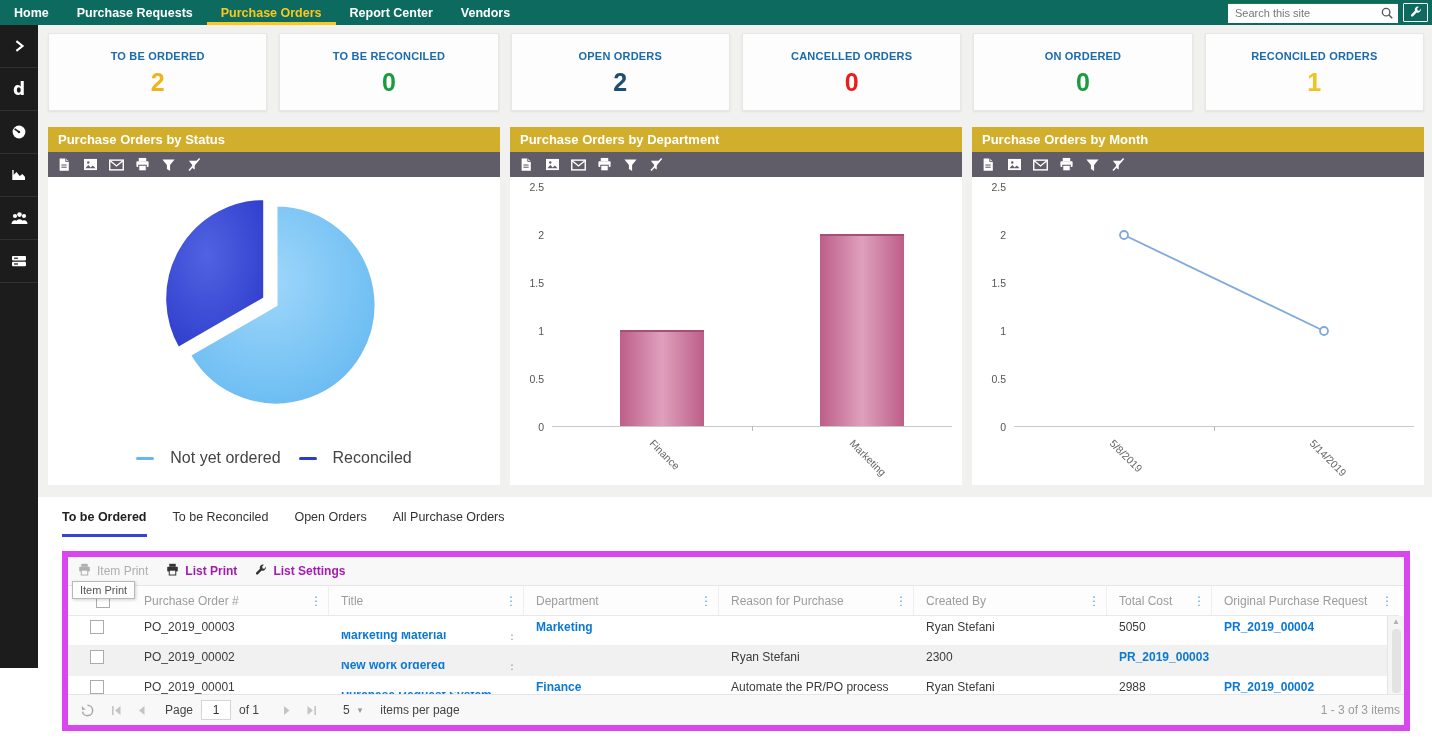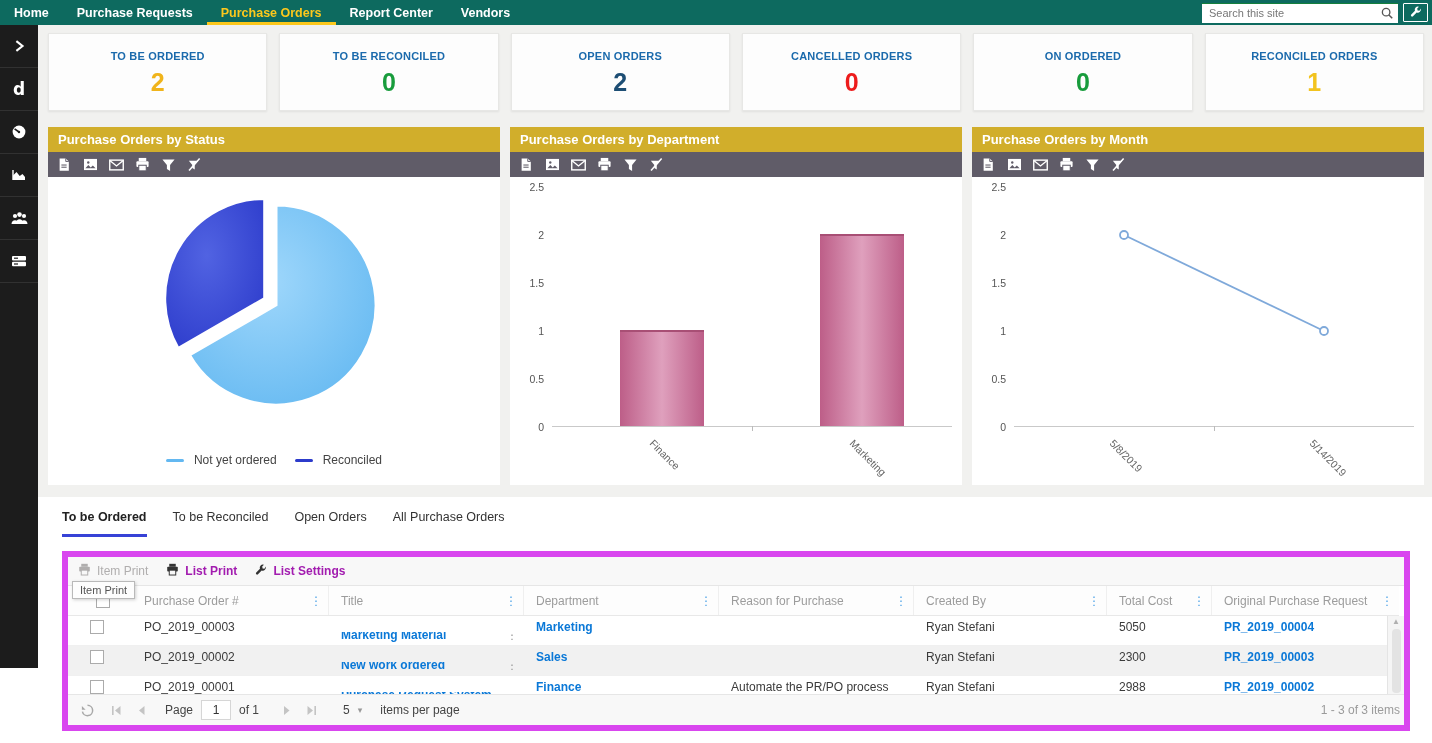--- a/index.html
+++ b/index.html
@@ -5,21 +5,21 @@
   * { margin:0; padding:0; box-sizing:border-box; }
   html,body { width:1432px; height:743px; background:#ffffff; font-family:"Liberation Sans", sans-serif; overflow:hidden; }
   #root { position:relative; width:1432px; height:743px; }
 
   
   .topnav { position:absolute; left:0; top:0; width:1432px; height:25px; background:#0d6a5f; display:flex; align-items:stretch; }
   .nav-items { display:flex; }
   .nav-item { color:#ffffff; font-size:12.5px; font-weight:700; padding:0 14px; display:flex; align-items:center; cursor:pointer; }
   .nav-item.active { color:#fdc81c; box-shadow: inset 0 -3px 0 #fdc81c; }
   .nav-right { position:absolute; right:4px; top:3px; display:flex; gap:5px; }
-  .searchbox { position:relative; width:196px; height:19px; background:#15803d; }
+  .searchbox { position:relative; width:170px; height:19px; background:#15803d; }
   .searchbox input { width:100%; height:100%; border:none; outline:none; font-size:11px; padding:0 22px 0 7px; color:#333; font-family:"Liberation Sans", sans-serif; }
   .searchbox input::placeholder { color:#777; }
   .searchbox .mag { position:absolute; right:4px; top:2.5px; width:14px; height:14px; }
   .wrench-btn { width:25px; height:19px; border:1px solid #ffffff; display:flex; align-items:center; justify-content:center; cursor:pointer; background:transparent; border-radius:1px; }
 
   
   .sidebar { position:absolute; left:0; top:25px; width:38px; height:643px; background:#1c1c1c; }
   .side-item { height:43px; display:flex; align-items:center; justify-content:center; border-bottom:1px solid #313131; cursor:pointer; }
   .side-item svg { display:block; }
   .app-d { color:#fff; font-weight:700; font-size:17px; font-family:"DejaVu Sans", sans-serif; }
@@ -37,21 +37,21 @@
   .panels-row { position:absolute; left:48px; top:127px; width:1376px; display:grid; grid-template-columns:repeat(3,1fr); gap:10px; }
   .panel { height:358px; display:flex; flex-direction:column; }
   .panel-header { height:25px; background:#d1ae2b; color:#ffffff; font-weight:700; font-size:13px; display:flex; align-items:center; padding:0 10px; }
   .panel-toolbar { height:25px; background:#605c68; display:flex; align-items:center; gap:6px; padding:0 6px; }
   .ptool { width:20px; height:19px; display:flex; align-items:center; justify-content:center; cursor:pointer; }
   .panel-body { flex:1; background:#ffffff; position:relative; overflow:hidden; }
 
   
   .pie-wrap { position:absolute; left:0; right:0; top:14px; display:flex; justify-content:center; }
   .pie-legend { position:absolute; left:0; right:0; bottom:18px; display:flex; justify-content:center; gap:18px; align-items:center; }
-  .legend-item { display:flex; align-items:center; gap:10px; font-size:12px; color:#444; }
+  .legend-item { display:flex; align-items:center; gap:16px; font-size:16px; color:#444; }
   .legend-dash { width:18px; height:3px; border-radius:2px; }
 
   
   .cart { position:absolute; left:10px; right:8px; top:10px; bottom:0; }
   .yaxis { position:absolute; left:0; top:0; width:26px; height:240px; }
   .ytick { position:absolute; right:2px; font-size:10.5px; color:#555; width:26px; text-align:right; }
   .plot { position:absolute; left:32px; right:2px; top:0; height:240px; border-bottom:1px solid #c9c9c9; }
   .plot .midtick { position:absolute; left:50%; bottom:-5px; width:1px; height:5px; background:#bbb; }
   .bar { position:absolute; bottom:0; width:84px; transform:translateX(-50%); border-top:2px solid #a84f75; }
   .xlabels { position:absolute; left:32px; right:2px; top:246px; height:60px; }
@@ -512,23 +512,20 @@
       </div>
       <div class="t-grid t-row alt">
         <div class="td">
             <span class="cb" style="margin-left:10px;"></span>
           </div>
         <div class="td">PO_2019_00002</div>
         <div class="td between">
             <span class="link">New work ordered</span>
             <span class="dots">⋮</span>
           </div>
-        <div class="td">
-            <span class="link">Sales</span>
-          </div>
         <div class="td"></div>
         <div class="td">Ryan Stefani</div>
         <div class="td">2300</div>
         <div class="td">
             <span class="link">PR_2019_00003</span>
           </div>
       </div>
       <div class="t-grid t-row">
         <div class="td">
             <span class="cb" style="margin-left:10px;"></span>

